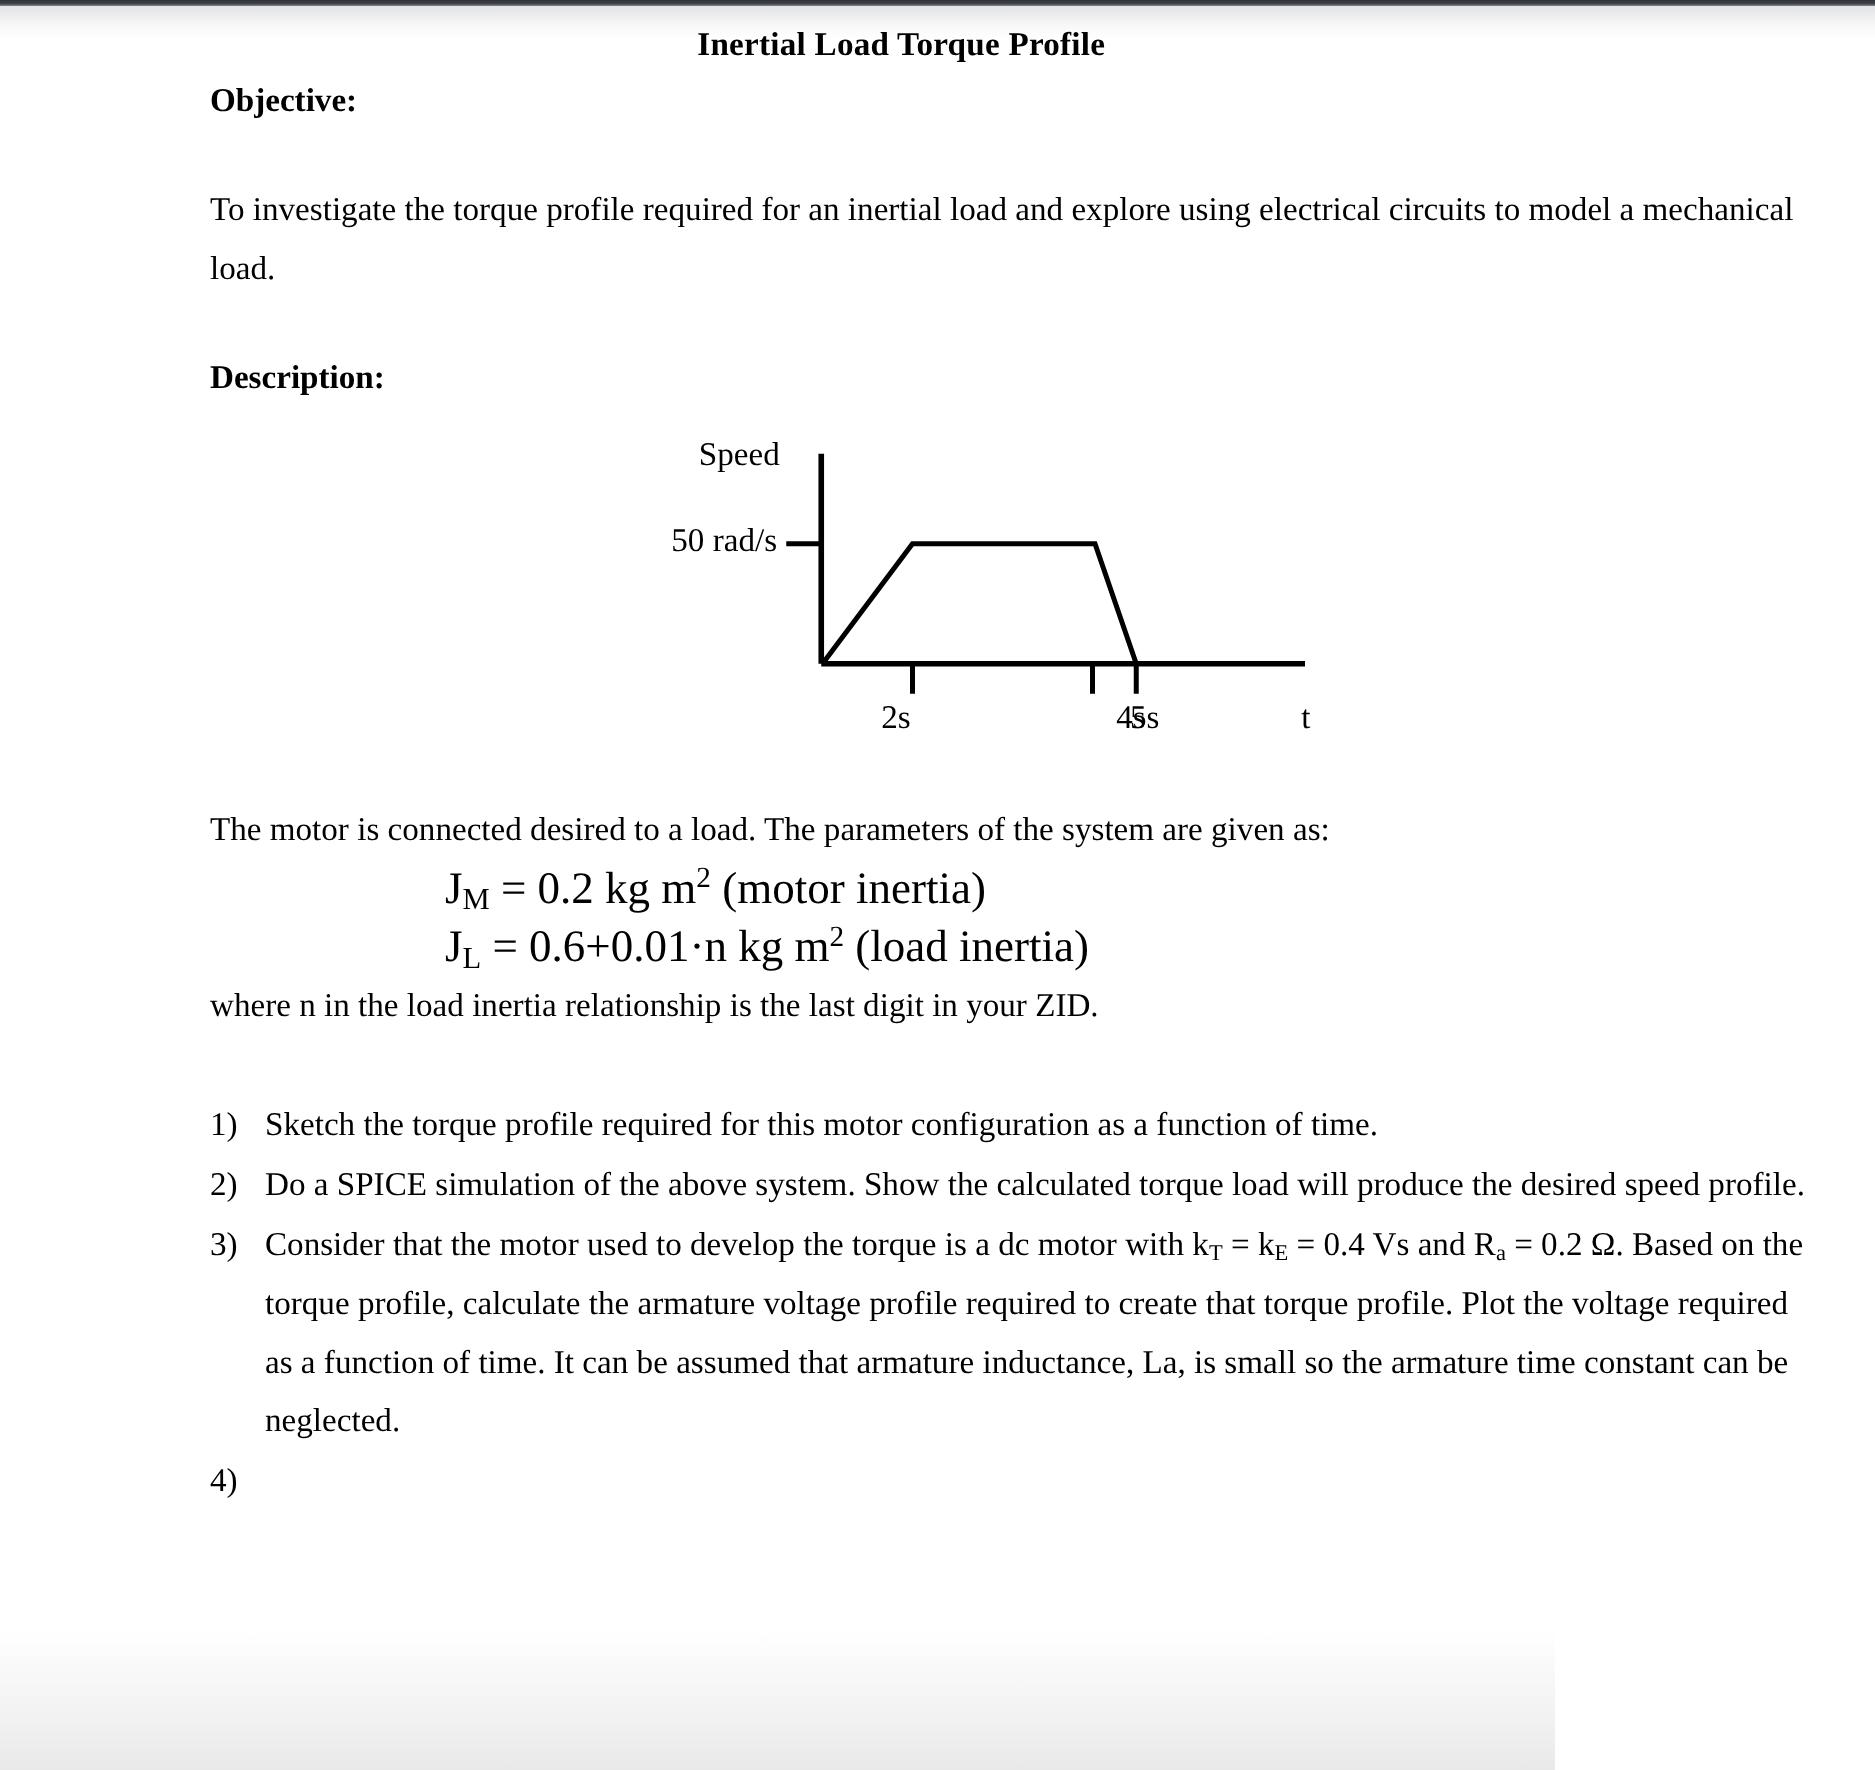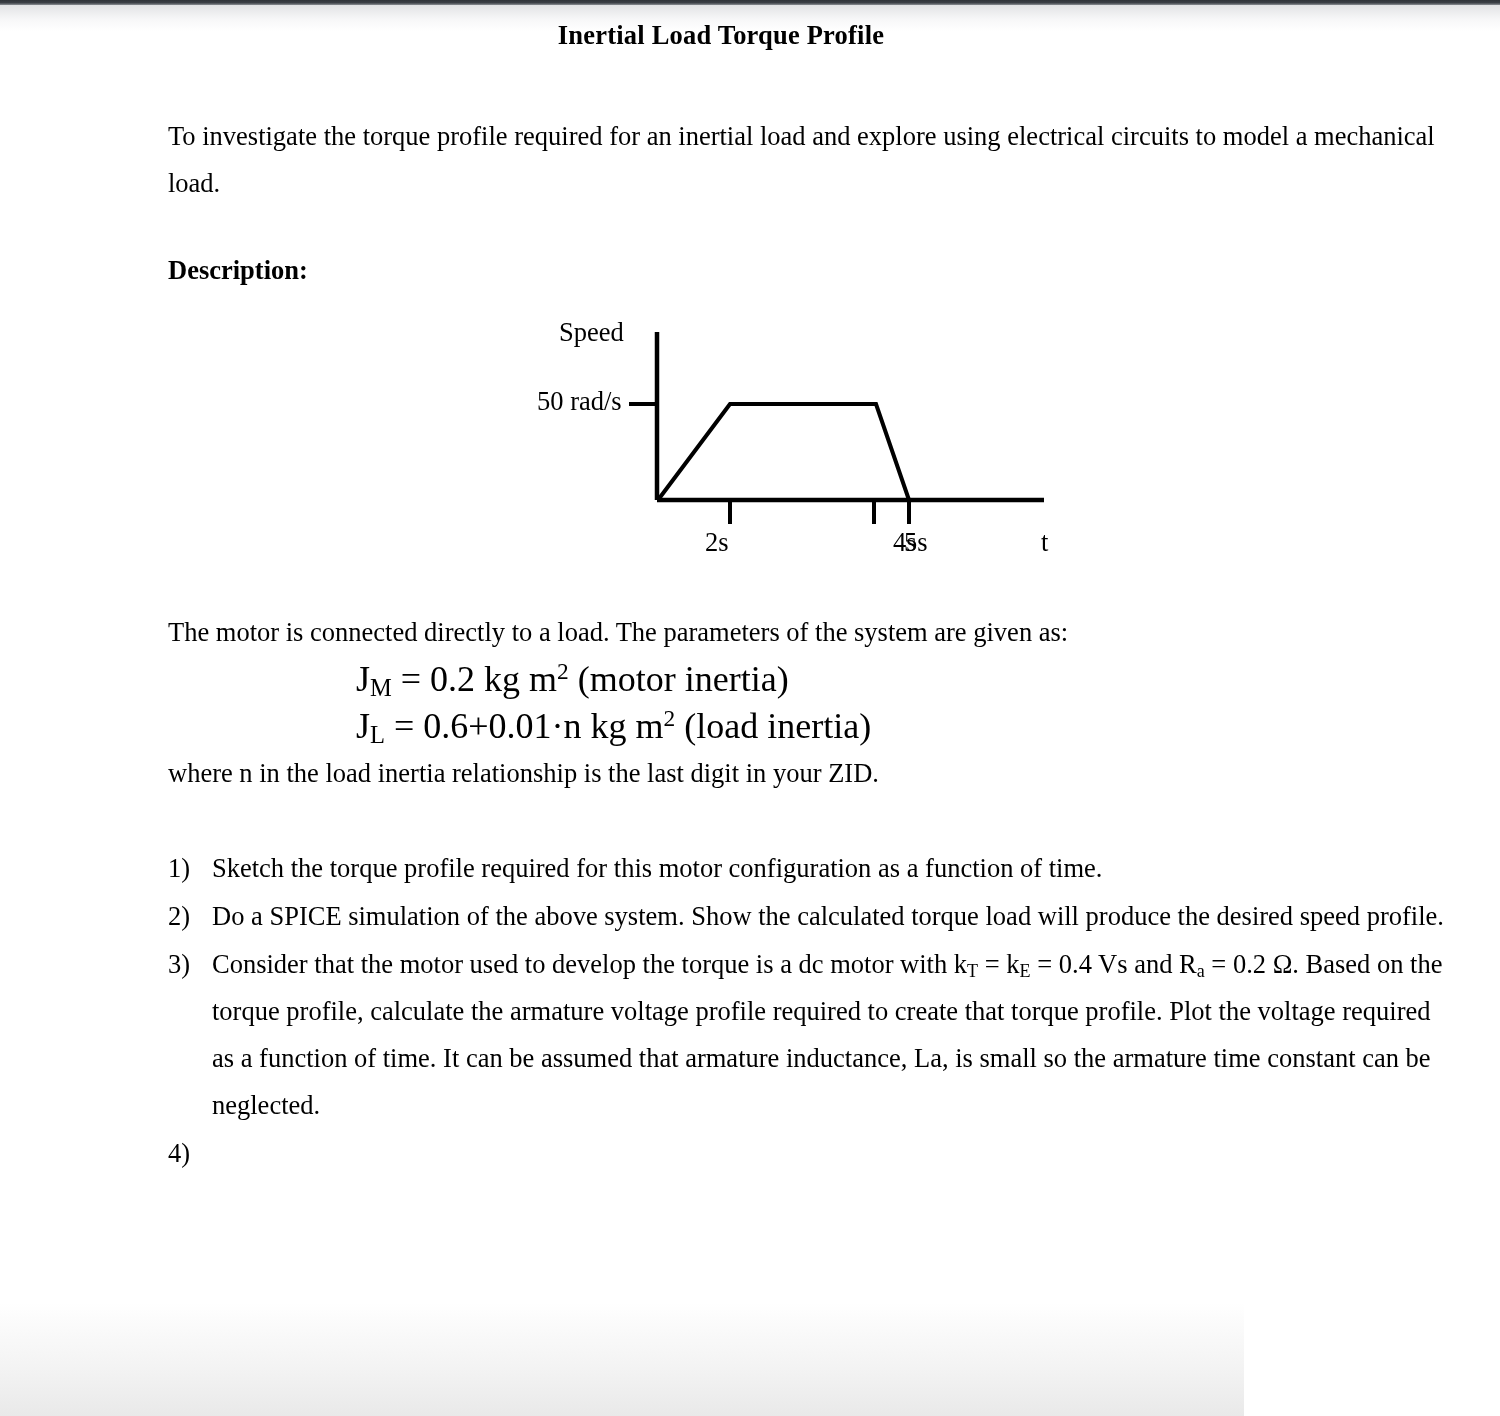--- a/index.html
+++ b/index.html
@@ -124,20 +124,21 @@
 
   <div class="top-bar"></div>
   <div class="top-fade"></div>
 
   <div class="content">
 
     <div class="doc-title">Inertial Load Torque Profile</div>
 
     <div class="spacer-sm"></div>
 
+    <div class="section-heading">Objective:</div>
 
     <div class="spacer-lg"></div>
 
     <div class="para">To investigate the torque profile required for an inertial load and explore using electrical circuits to model a mechanical load.</div>
 
     <div class="spacer-lg"></div>
 
     <div class="section-heading">Description:</div>
 
 
@@ -162,21 +163,21 @@
       <div class="fig-label" style="left:547px; top:5px;">Speed</div>
       <div class="fig-label" style="left:525px; top:74px;">50 rad/s</div>
       <div class="fig-label" style="left:693px; top:215px;">2s</div>
       <div class="fig-label" style="left:881px; top:215px;text-align:right;">4s</div>
       <div class="fig-label" style="left:892px; top:215px;">5s</div>
       <div class="fig-label" style="left:1029px; top:215px;">t</div>
     </div>
 
     <div class="spacer-md"></div>
 
-    <div class="para">The motor is connected directly to a load.  The parameters of the system are given as:</div>
+    <div class="para">The motor is connected desired to a load.  The parameters of the system are given as:</div>
 
     <div class="eq-block">
       <span>J</span><sub>M</sub><span> = 0.2 kg m</span><sup>2</sup><span> (motor inertia)</span>
     </div>
 
     <div class="eq-block">
       <span>J</span><sub>L</sub><span> = 0.6+0.01·n kg m</span><sup>2</sup><span> (load inertia)</span>
     </div>
 
     <div class="para">where n in the load inertia relationship is the last digit in your ZID.</div>

